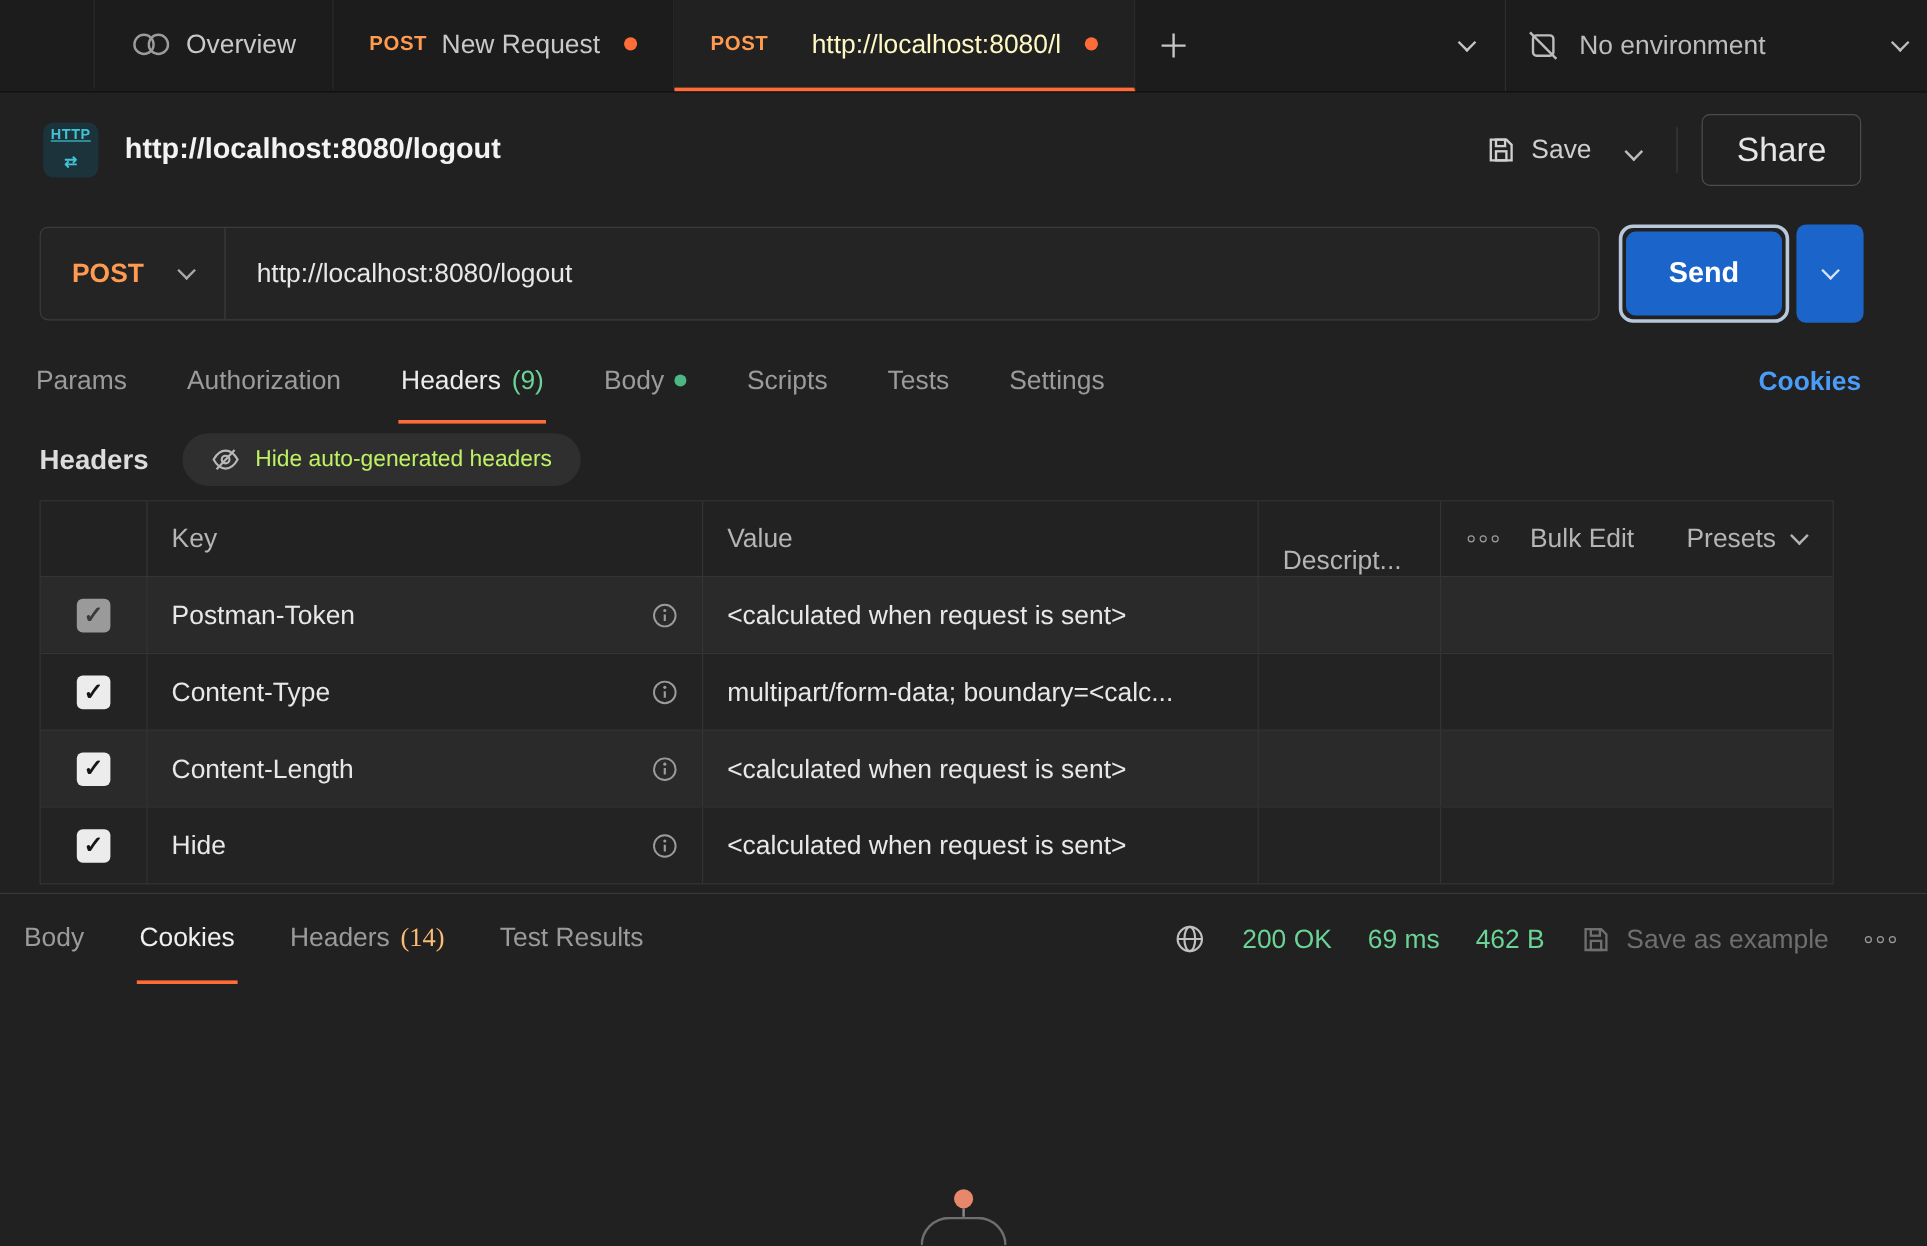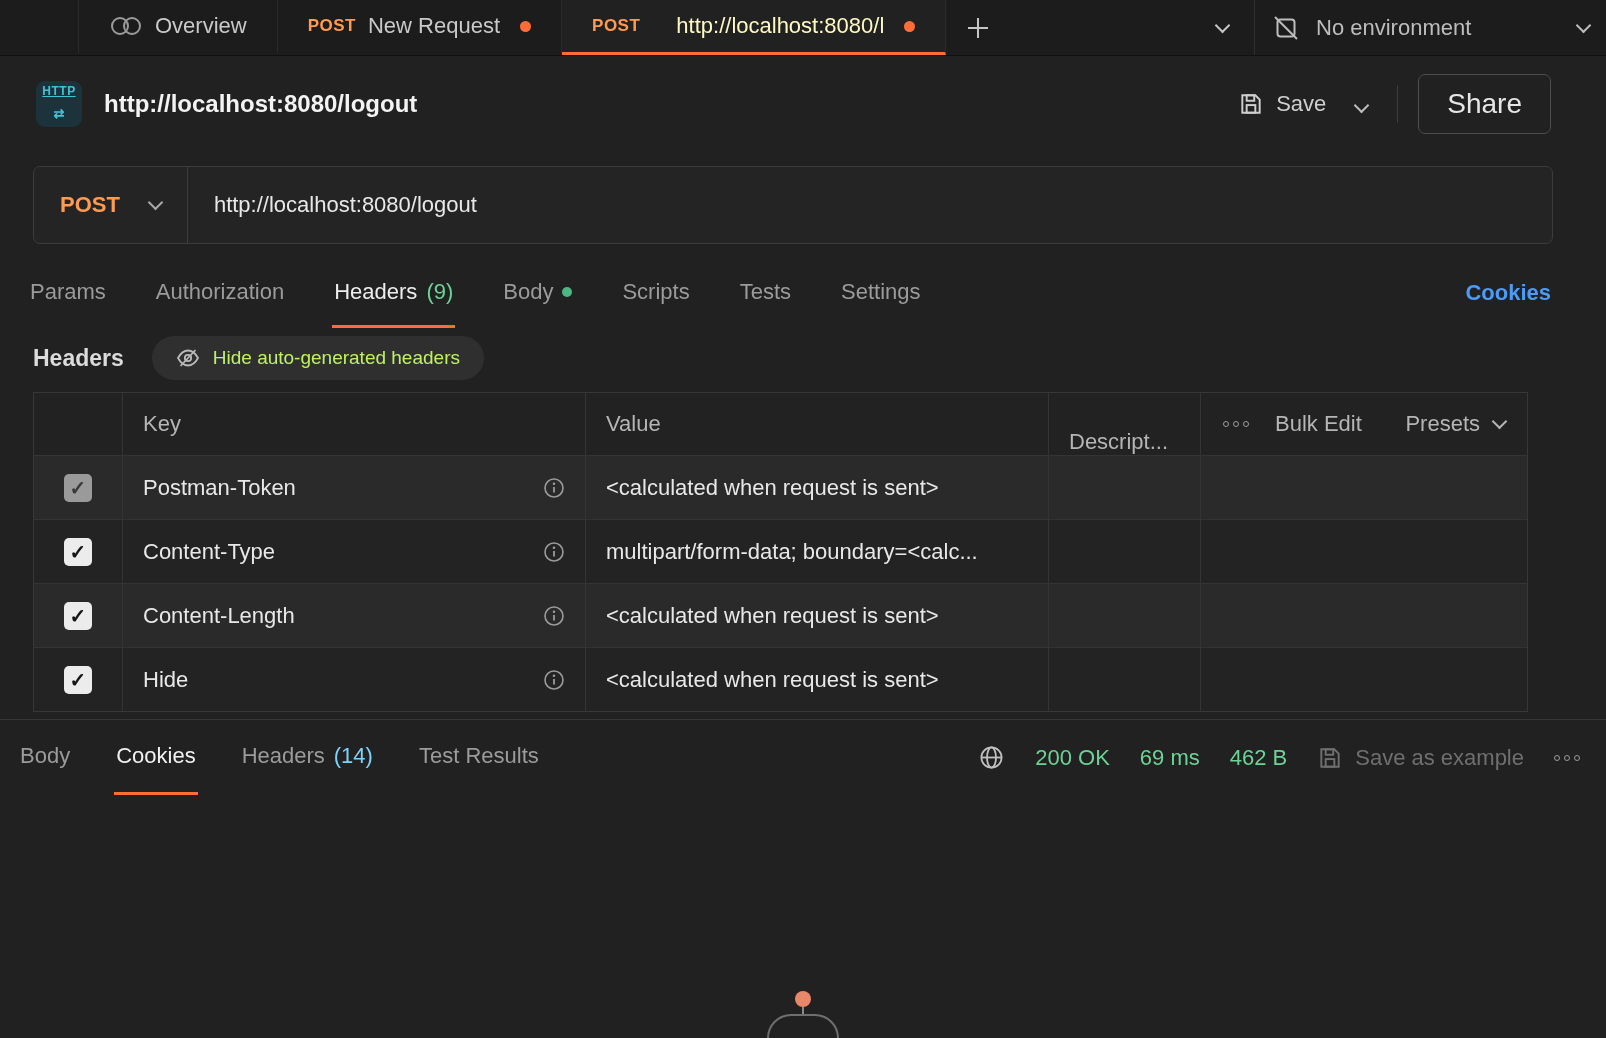--- a/index.html
+++ b/index.html
@@ -7,21 +7,21 @@
   body {
     background:#212121;
     color:#e8e8e8;
     font-family:"Liberation Sans", sans-serif;
     font-size:22px;
   }
   .app { width:1606px; height:1038px; display:flex; flex-direction:column; }
 
   
   .tabbar {
-    height:56px; background:#1c1c1c; display:flex; align-items:stretch;
+    height:77px; background:#1c1c1c; display:flex; align-items:stretch;
     border-bottom:1px solid #111; padding-left:78px; flex:none;
   }
   .tab {
     display:flex; align-items:center; gap:12px; padding:0 30px;
     color:#9b9b9b; cursor:pointer; border-right:1px solid #2a2a2a;
     border-bottom:3px solid transparent; white-space:nowrap;
   }
   .tab.overview { border-left:1px solid #2a2a2a; }
   .tab .method { font-size:17px; font-weight:700; color:#ff9b50; letter-spacing:.5px; }
   .tab .tab-label { color:#c9c9c9; }
@@ -151,21 +151,21 @@
   
   .response-bar {
     border-top:1px solid #383838; margin-top:7px; height:76px; flex:none;
     display:flex; align-items:stretch; gap:42px; padding:0 26px 0 18px; background:#212121;
   }
   .resp-tab {
     display:flex; align-items:center; gap:9px; color:#9b9b9b; cursor:pointer;
     border-bottom:3px solid transparent; padding:0 2px;
   }
   .resp-tab.active { color:#f0f0f0; border-bottom-color:#ff6c37; }
-  .resp-tab .count { color:#7dd3fc; }
+  .resp-tab .count { color:#fdba74;font-family:Liberation Serif, serif; }
   .resp-right { margin-left:auto; display:flex; align-items:center; gap:30px; }
   .stat { color:#6bd395; cursor:pointer; white-space:nowrap; }
   .globe { color:#c0c0c0; }
   .save-example { display:flex; align-items:center; gap:12px; color:#6f6f6f; cursor:pointer; white-space:nowrap; }
 
   
   .response-body { flex:1; position:relative; background:#212121; }
   .astro { position:absolute; left:50%; bottom:0; transform:translateX(-50%);
            display:flex; flex-direction:column; align-items:center; }
   .antenna-dot { width:16px; height:16px; border-radius:50%; background:#e8876a; }
@@ -254,20 +254,28 @@
     </div>
   </section>
 
   <section class="url-row">
     <div class="url-box">
       <div class="method-select">
         <span>POST</span>
         <span class="chev"></span>
       </div>
       <input class="url-input" type="text" value="http://localhost:8080/logout" style="">
+    </div>
+    <div class="send-group">
+      <div class="send-ring">
+        <button class="send-main">Send</button>
+      </div>
+      <button class="send-caret">
+        <span class="chev"></span>
+      </button>
     </div>
   </section>
 
   <nav class="request-tabs">
     <div class="rtab">
       <span>Params</span>
     </div>
     <div class="rtab">
       <span>Authorization</span>
     </div>

